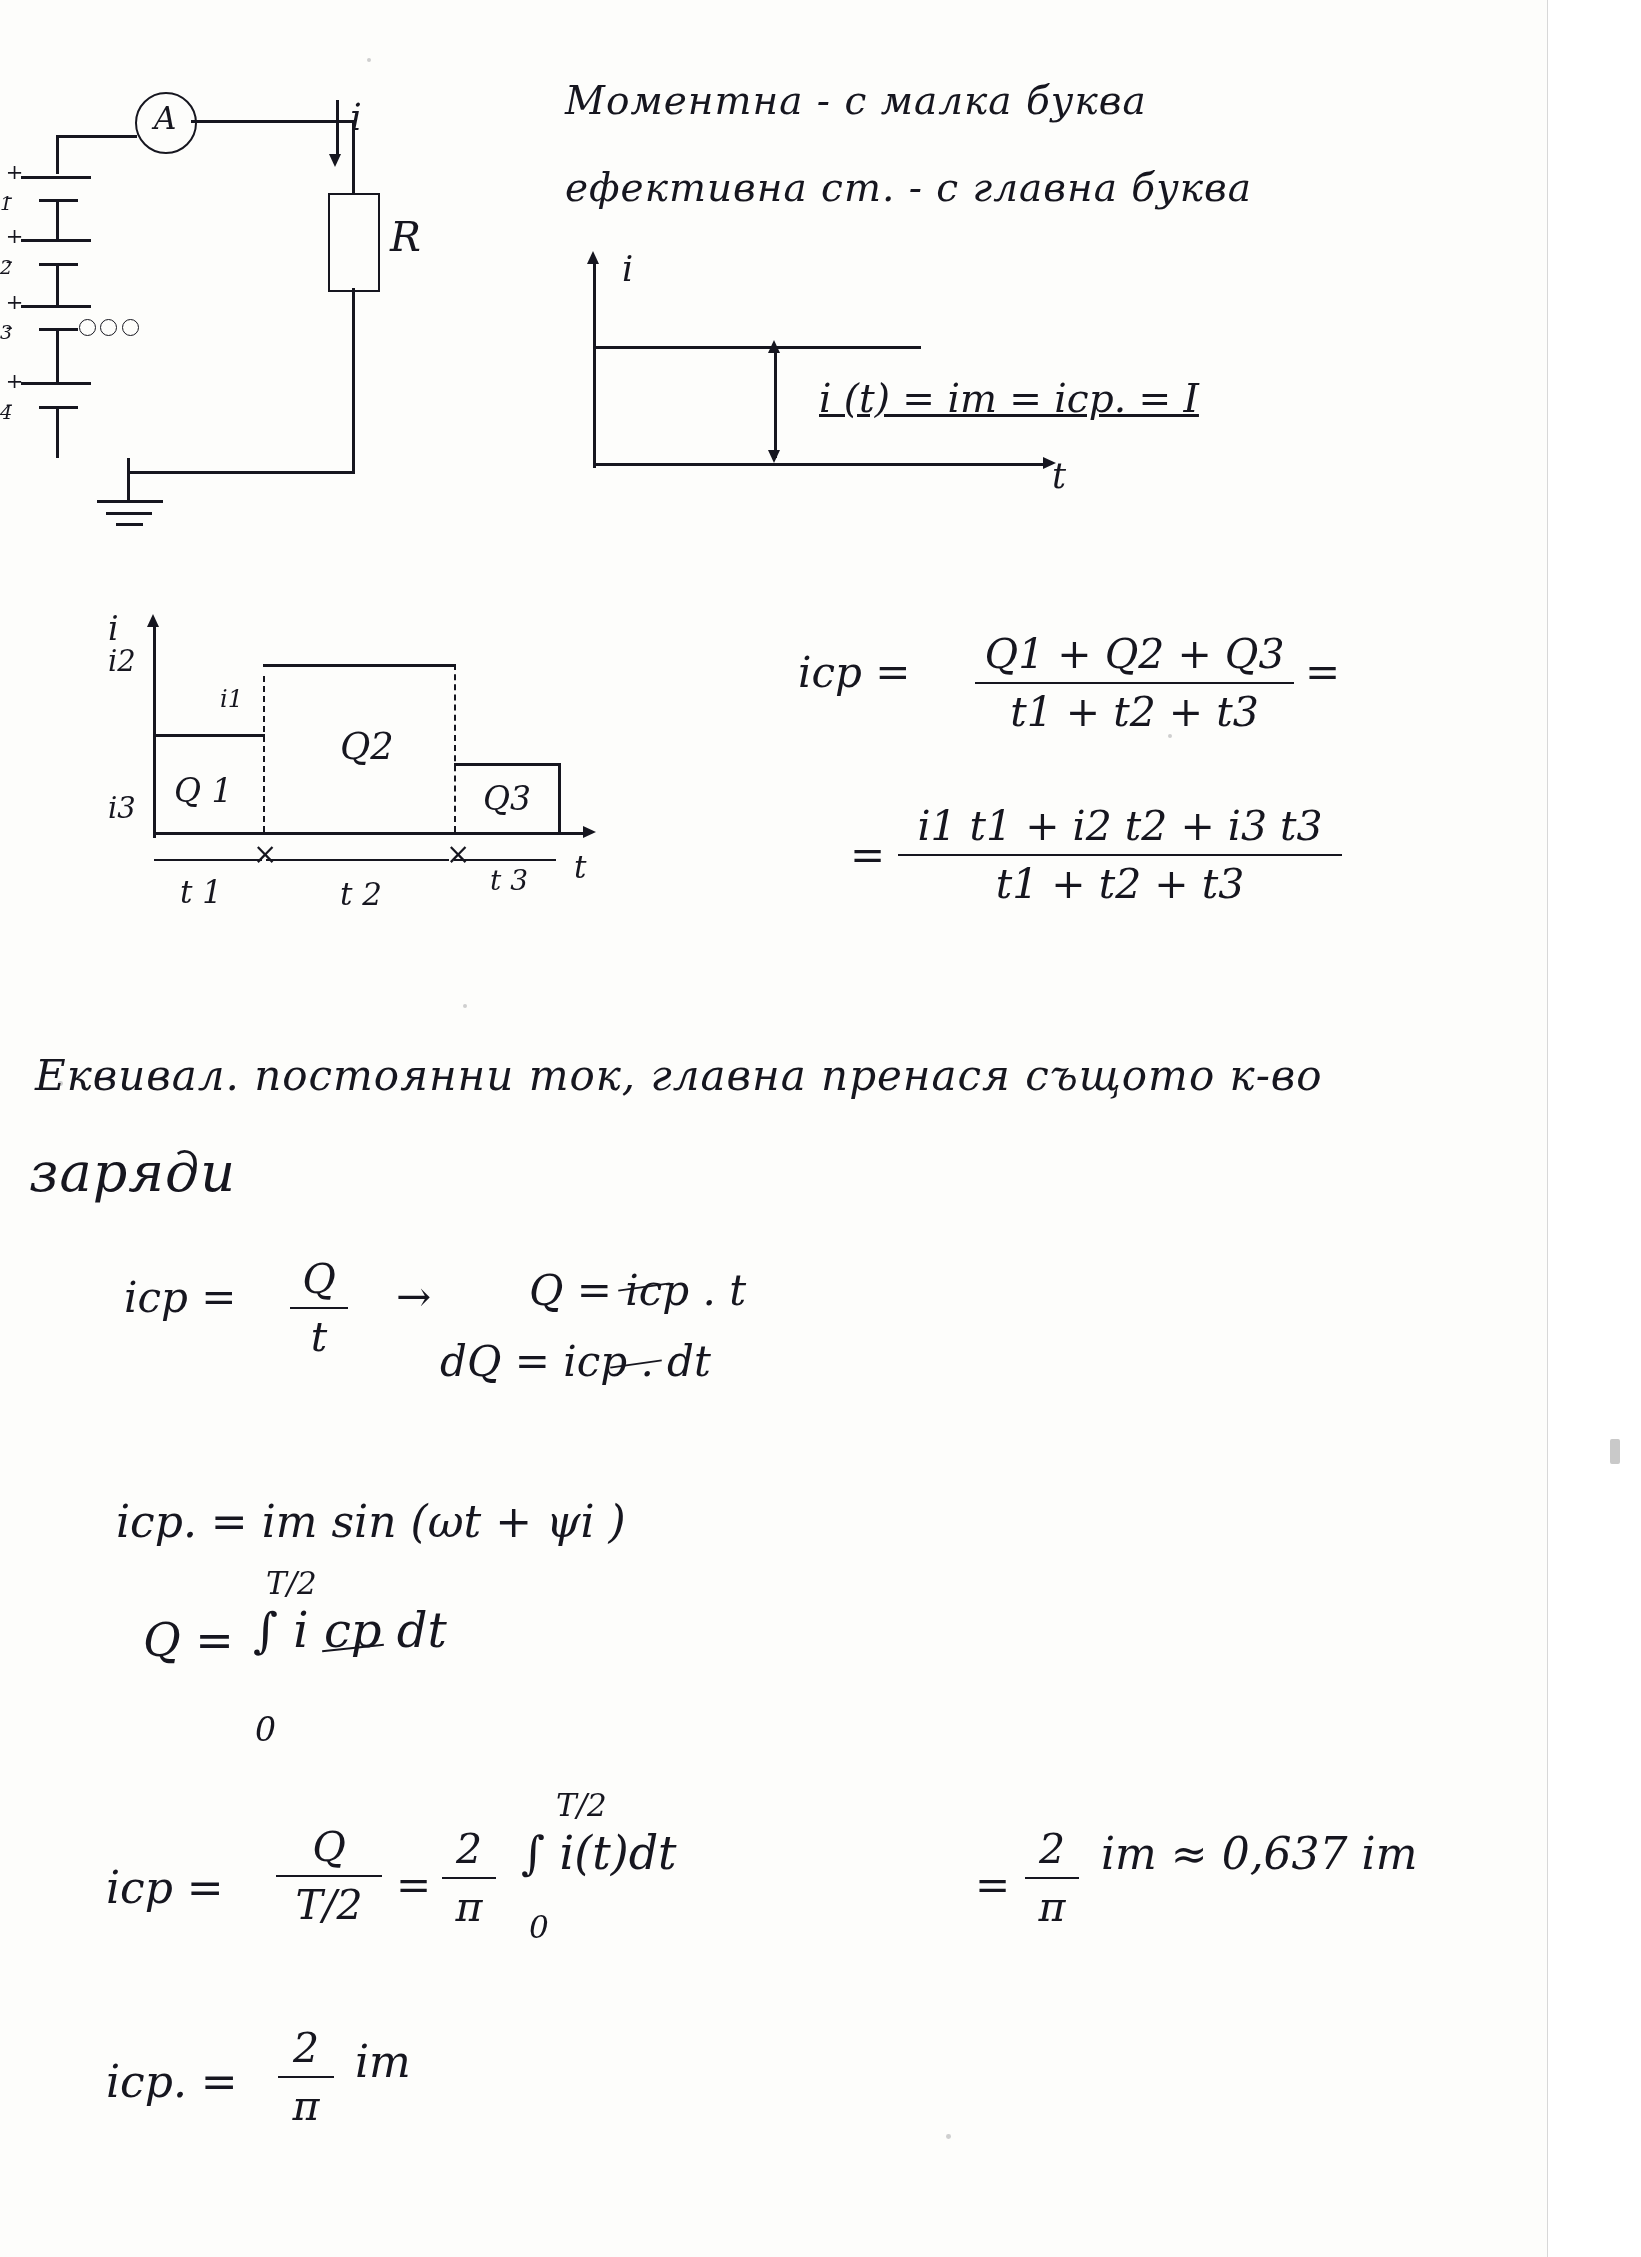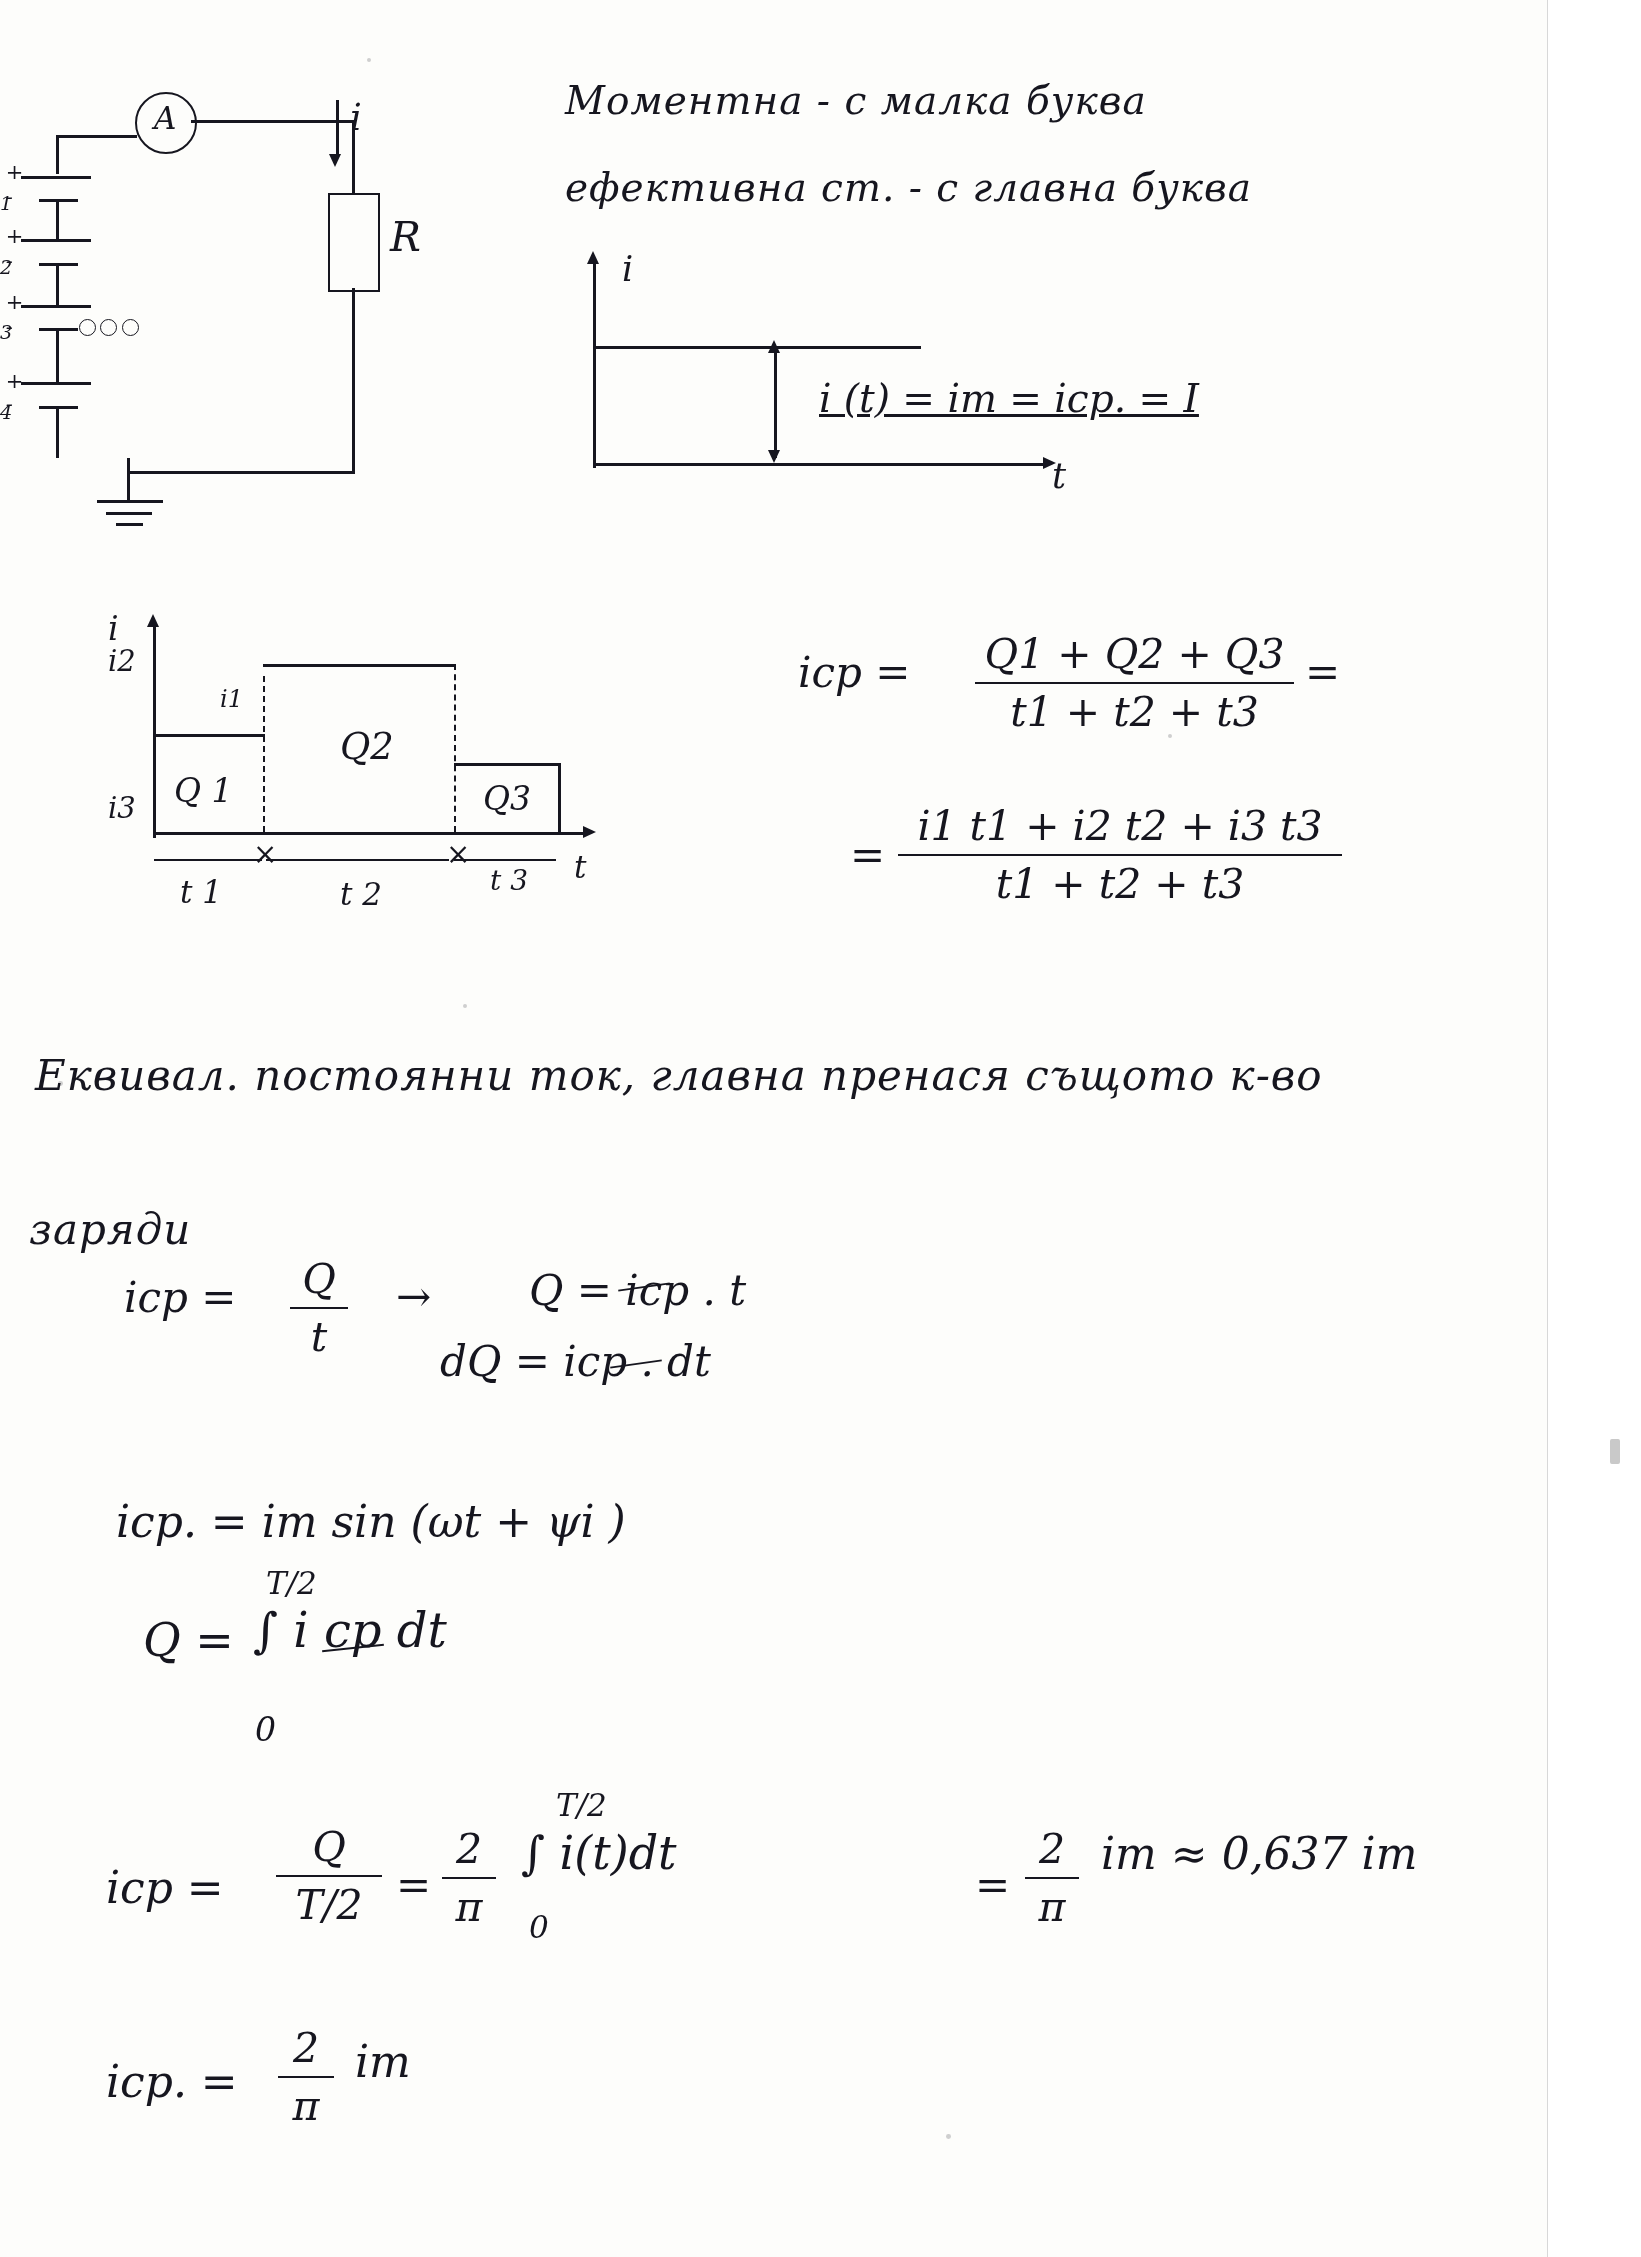--- a/index.html
+++ b/index.html
@@ -214,21 +214,21 @@
 
     <div class="hw" style="left:850px;top:832px;font-size:42px;">=</div>
     <div class="frac" style="left:898px;top:802px;width:444px;font-size:41px;">
       <span class="num">i1 t1 + i2 t2 + i3 t3</span>
       <span class="bar"></span>
       <span class="den">t1 + t2 + t3</span>
     </div>
   </div>
 
   <div class="hw" style="left:35px;top:1052px;font-size:42px;letter-spacing:1px;">Еквивал. постоянни ток, главна пренася същото к-во</div>
-  <div class="hw" style="left:29px;top:1206px;font-size:42px;letter-spacing:1px;">заряди</div>
+  <div class="hw" style="left:29px;top:1142px;font-size:54px;letter-spacing:1px;">заряди</div>
 
   <div>
     <div class="hw" style="left:124px;top:1274px;font-size:42px;">iср =</div>
     <div class="frac" style="left:290px;top:1255px;width:58px;font-size:41px;">
       <span class="num">Q</span>
       <span class="bar"></span>
       <span class="den">t</span>
     </div>
     <div class="hw" style="left:396px;top:1273px;font-size:42px;">→</div>
     <div class="hw" style="left:529px;top:1267px;font-size:42px;">Q = iср . t</div>

